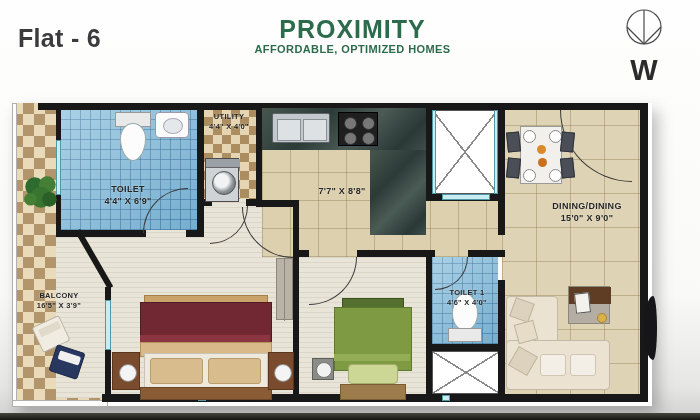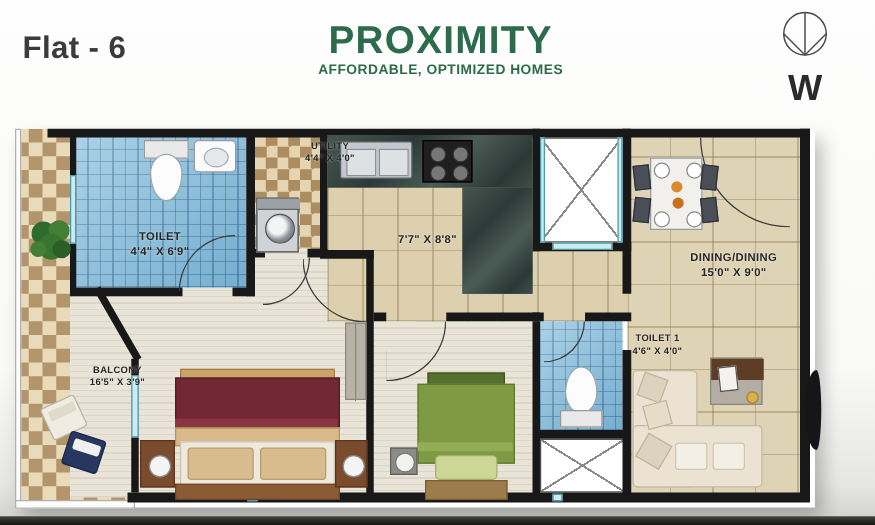--- a/index.html
+++ b/index.html
@@ -3,21 +3,21 @@
 <meta charset="utf-8">
 <style>
   html,body{margin:0;padding:0;}
   body{width:700px;height:420px;overflow:hidden;font-family:"Liberation Sans",sans-serif;
        background:linear-gradient(180deg,#fefefe 0%,#f9f9f7 70%,#e6e6e4 92%,#cfcfcd 100%);}
   #app{position:relative;width:600px;height:420px;}
   .abs{position:absolute;}
   
   .flat-label{position:absolute;left:18px;top:24px;font-size:25px;font-weight:700;color:#3b3b3d;letter-spacing:.3px;}
   .brand{position:absolute;left:230px;top:16px;width:245px;text-align:center;}
-  .brand-name{font-size:31px;font-weight:800;color:#2c6b4b;letter-spacing:1px;line-height:1.05;}
+  .brand-name{font-size:25px;font-weight:800;color:#2c6b4b;letter-spacing:1px;line-height:1.05;}
   .brand-tagline{font-size:11px;font-weight:700;color:#2c6b4b;letter-spacing:.4px;margin-top:1px;}
   .compass{position:absolute;left:618px;top:6px;width:52px;text-align:center;}
   .compass-letter{font-size:29px;font-weight:800;color:#2b2b2b;margin-top:2px;line-height:1;}
   .bottom-bar{position:absolute;left:0;top:413px;width:700px;height:7px;
               background:linear-gradient(180deg,#45473f,#15160f);}
   
   #plan{position:absolute;left:12px;top:100px;width:650px;height:312px;}
   .plan-bg{position:absolute;left:0;top:3px;width:640px;height:303px;background:#fff;
            box-shadow:6px 8px 14px rgba(0,0,0,.25);}
   .wall{position:absolute;background:#181818;}
@@ -42,21 +42,21 @@
      linear-gradient(to bottom right,transparent calc(50% - .8px),#8a8a8a calc(50% - .8px) calc(50% + .8px),transparent calc(50% + .8px));
      border:1px solid #555;box-sizing:border-box;}
   .win{background:#c9ecf2;border:1px solid #4e98a8;box-sizing:border-box;}
   .parapet{background:#fdfdfd;border:1px solid #b0b0ae;box-sizing:border-box;}
   .arc{position:absolute;border:1.3px solid #3a3a3a;box-sizing:border-box;}
   .arc-tl{border-right:none!important;border-bottom:none!important;border-top-left-radius:100% 100%;}
   .arc-br{border-left:none!important;border-top:none!important;border-bottom-right-radius:100% 100%;}
   .arc-bl{border-right:none!important;border-top:none!important;border-bottom-left-radius:100% 100%;}
   .room-label{position:absolute;text-align:center;font-weight:700;font-size:9px;line-height:1.3;
      color:#262626;letter-spacing:.3px;text-shadow:0 0 2px rgba(255,255,255,.6);}
-  .room-label.small{font-size:7.5px;margin-left:35px;}
+  .room-label.small{font-size:7.5px;}
   .furn{position:absolute;box-sizing:border-box;}
 </style>
 </head>
 <body>
 
 <div id="app">
 
   <div class="flat-label">Flat - 6</div>
   <div class="brand">
     <div class="brand-name">PROXIMITY</div>
@@ -238,21 +238,21 @@
       <div>TOILET</div>
         <div>4'4" X 6'9"</div>
     </div>
     <div class="room-label small" style="left:186px;top:12px;width:62px;">
       <div>UTILITY</div>
         <div>4'4" X 4'0"</div>
     </div>
     <div class="room-label" style="left:268px;top:86px;width:124px;">
         <div>7'7" X 8'8"</div>
     </div>
-    <div class="room-label small" style="left:421px;top:166px;width:68px;padding-left:24px;">
+    <div class="room-label small" style="left:421px;top:188px;width:68px;">
       <div>TOILET 1</div>
         <div>4'6" X 4'0"</div>
     </div>
     <div class="room-label" style="left:510px;top:101px;width:130px;">
       <div>DINING/DINING</div>
         <div>15'0" X 9'0"</div>
     </div>
     <div class="room-label small" style="left:0;top:191px;width:94px;">
       <div>BALCONY</div>
         <div>16'5" X 3'9"</div>

